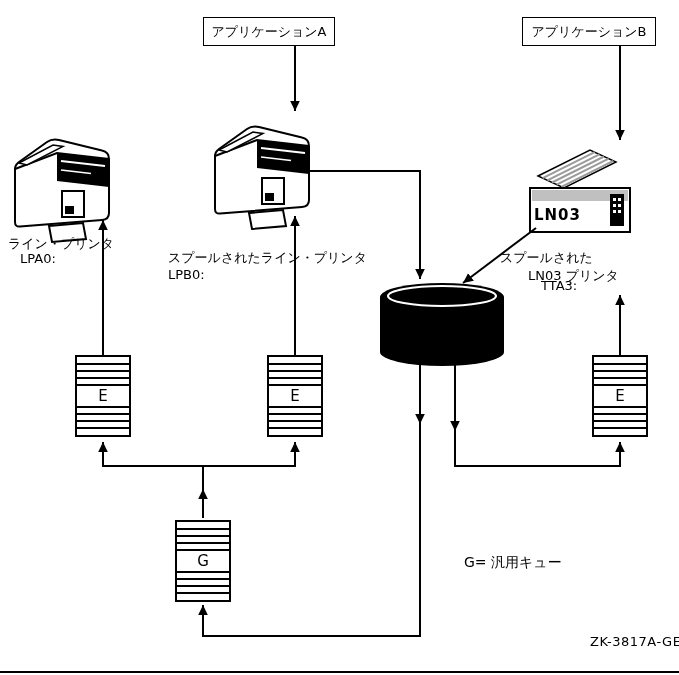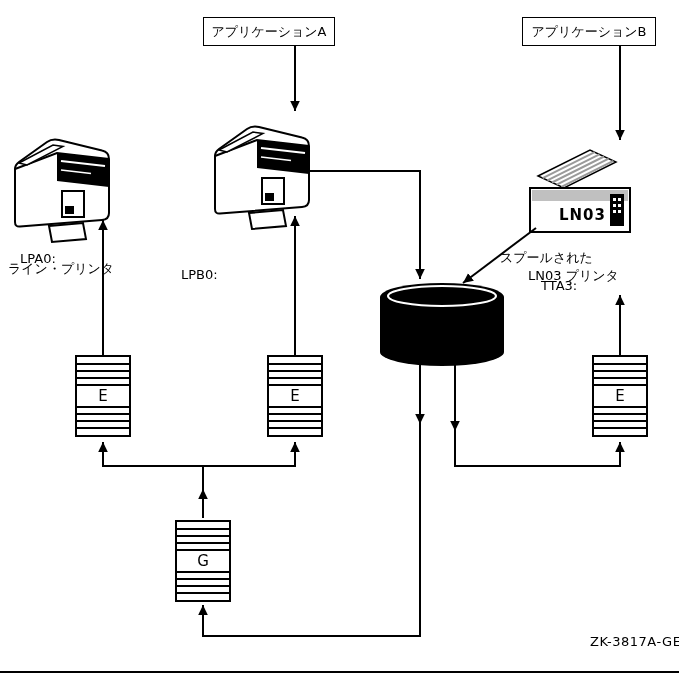--- a/index.html
+++ b/index.html
@@ -8,21 +8,21 @@
     font-family:"DejaVu Sans","Liberation Sans",sans-serif;color:#000;
   }
   .abs{position:absolute;}
   .appbox{
     border:1.5px solid #000;background:#fff;
     display:flex;align-items:center;justify-content:center;
     font-size:13px;white-space:nowrap;
   }
   .caption{font-size:13px;line-height:16px;white-space:nowrap;}
   .qletter{font-size:15px;line-height:18px;text-align:center;}
-  .model-label{font-size:15px;font-weight:bold;letter-spacing:1px;text-align:right;}
+  .model-label{font-size:15px;font-weight:bold;letter-spacing:1px;text-align:left;}
   .legend{font-size:14px;line-height:22px;white-space:nowrap;}
   .figid{font-size:13px;letter-spacing:.5px;white-space:nowrap;margin-left:24px;}
   .bottom-rule{background:#000;}
   svg{display:block;}
 </style>
 </head>
 <body>
 
 <div class="canvas">
 
@@ -124,35 +124,37 @@
     </g>
   </svg>
 
   <div class="abs appbox" style="left:203px;top:17px;width:130px;height:27px">
     <span>アプリケーションA</span>
   </div>
   <div class="abs appbox" style="left:522px;top:17px;width:132px;height:27px">
     <span>アプリケーションB</span>
   </div>
 
-  <div class="abs caption" style="left:8px;top:261px">ライン・プリンタ</div>
+  <div class="abs caption" style="left:8px;top:236px">ライン・プリンタ</div>
   <div class="abs caption" style="left:20px;top:251px">LPA0:</div>
 
-  <div class="abs caption" style="left:181px;top:267px">LPB0:</div>
+  <div class="abs caption" style="left:168px;top:250px">スプールされたライン・プリンタ</div>
+  <div class="abs caption" style="left:168px;top:267px">LPB0:</div>
 
   <div class="abs caption" style="left:500px;top:250px">スプールされた</div>
   <div class="abs caption" style="left:528px;top:268px">LN03 プリンタ</div>
   <div class="abs caption" style="left:541px;top:278px">TTA3:</div>
 
   <div class="abs model-label" style="left:534px;top:206px;width:72px">LN03</div>
 
   <div class="abs qletter" style="left:83px;top:387px;width:40px">E</div>
   <div class="abs qletter" style="left:275px;top:387px;width:40px">E</div>
   <div class="abs qletter" style="left:600px;top:387px;width:40px">E</div>
   <div class="abs qletter" style="left:183px;top:552px;width:40px">G</div>
 
   <div class="abs legend" style="left:464px;top:551px">
+    <div>G= 汎用キュー</div>
   </div>
 
   <div class="abs figid" style="left:566px;top:634px">ZK-3817A-GE</div>
 
   <div class="abs bottom-rule" style="left:0;top:671px;width:679px;height:2px"></div>
 </div>
 
 </body></html>

